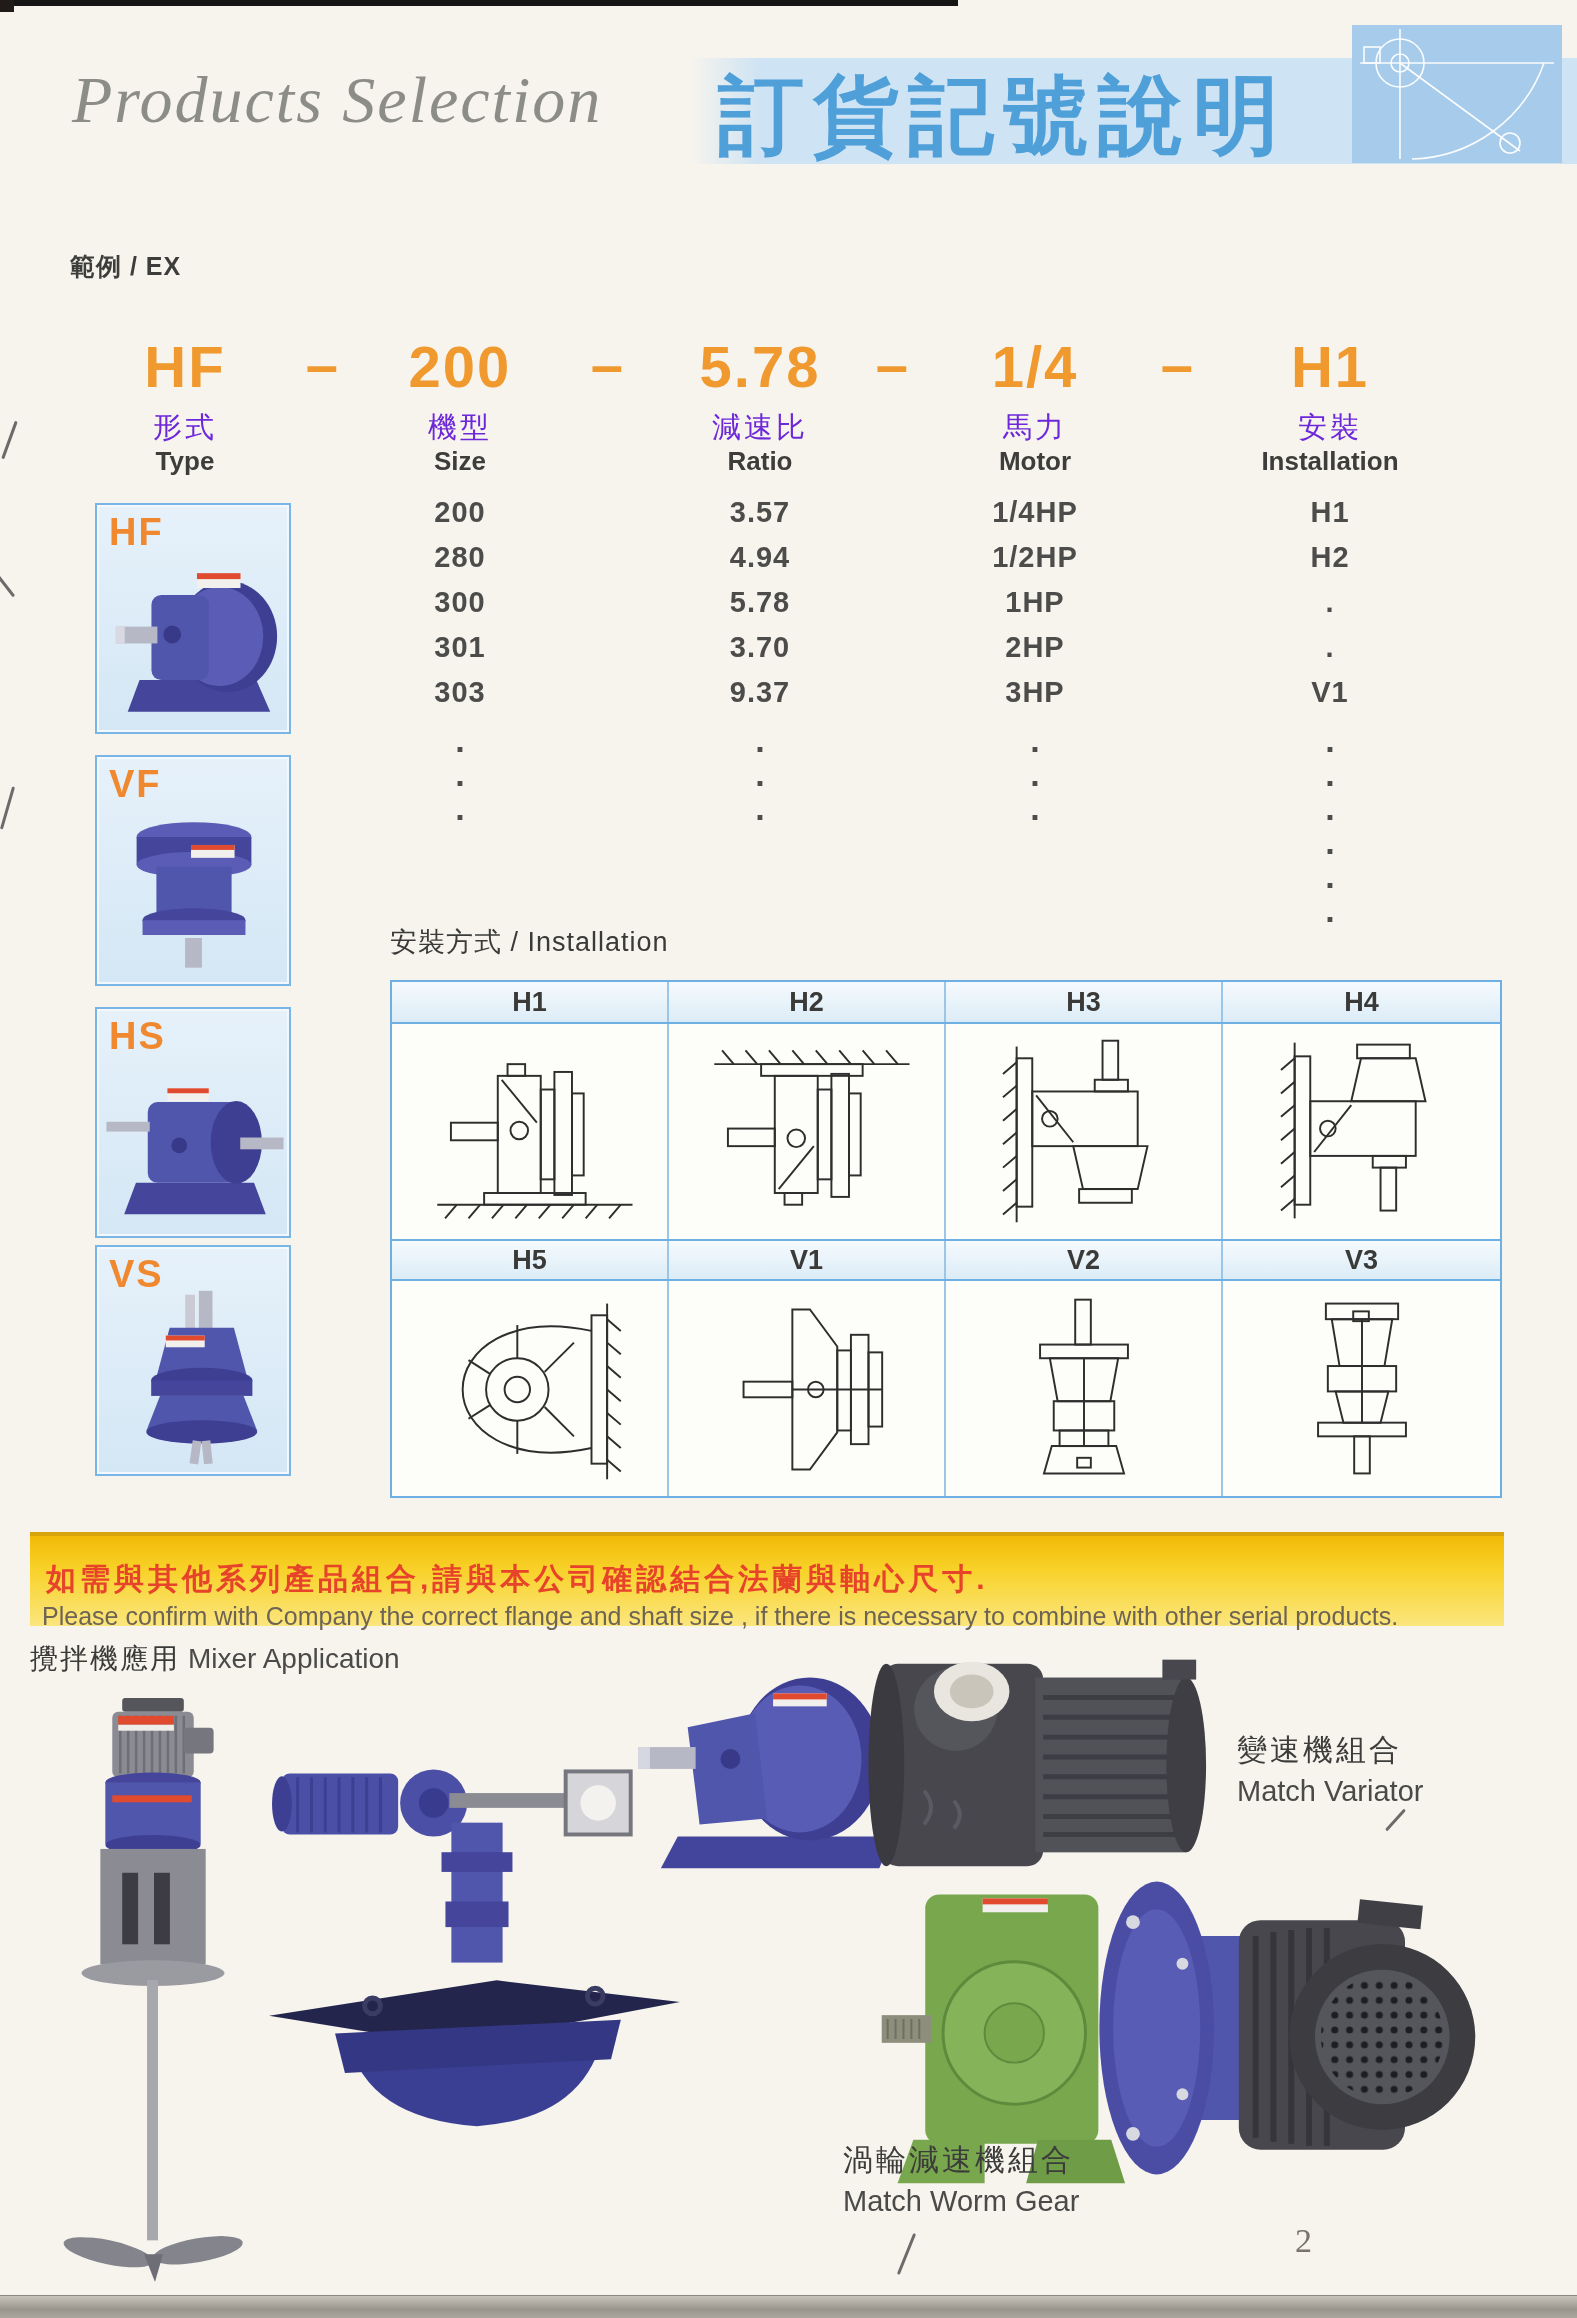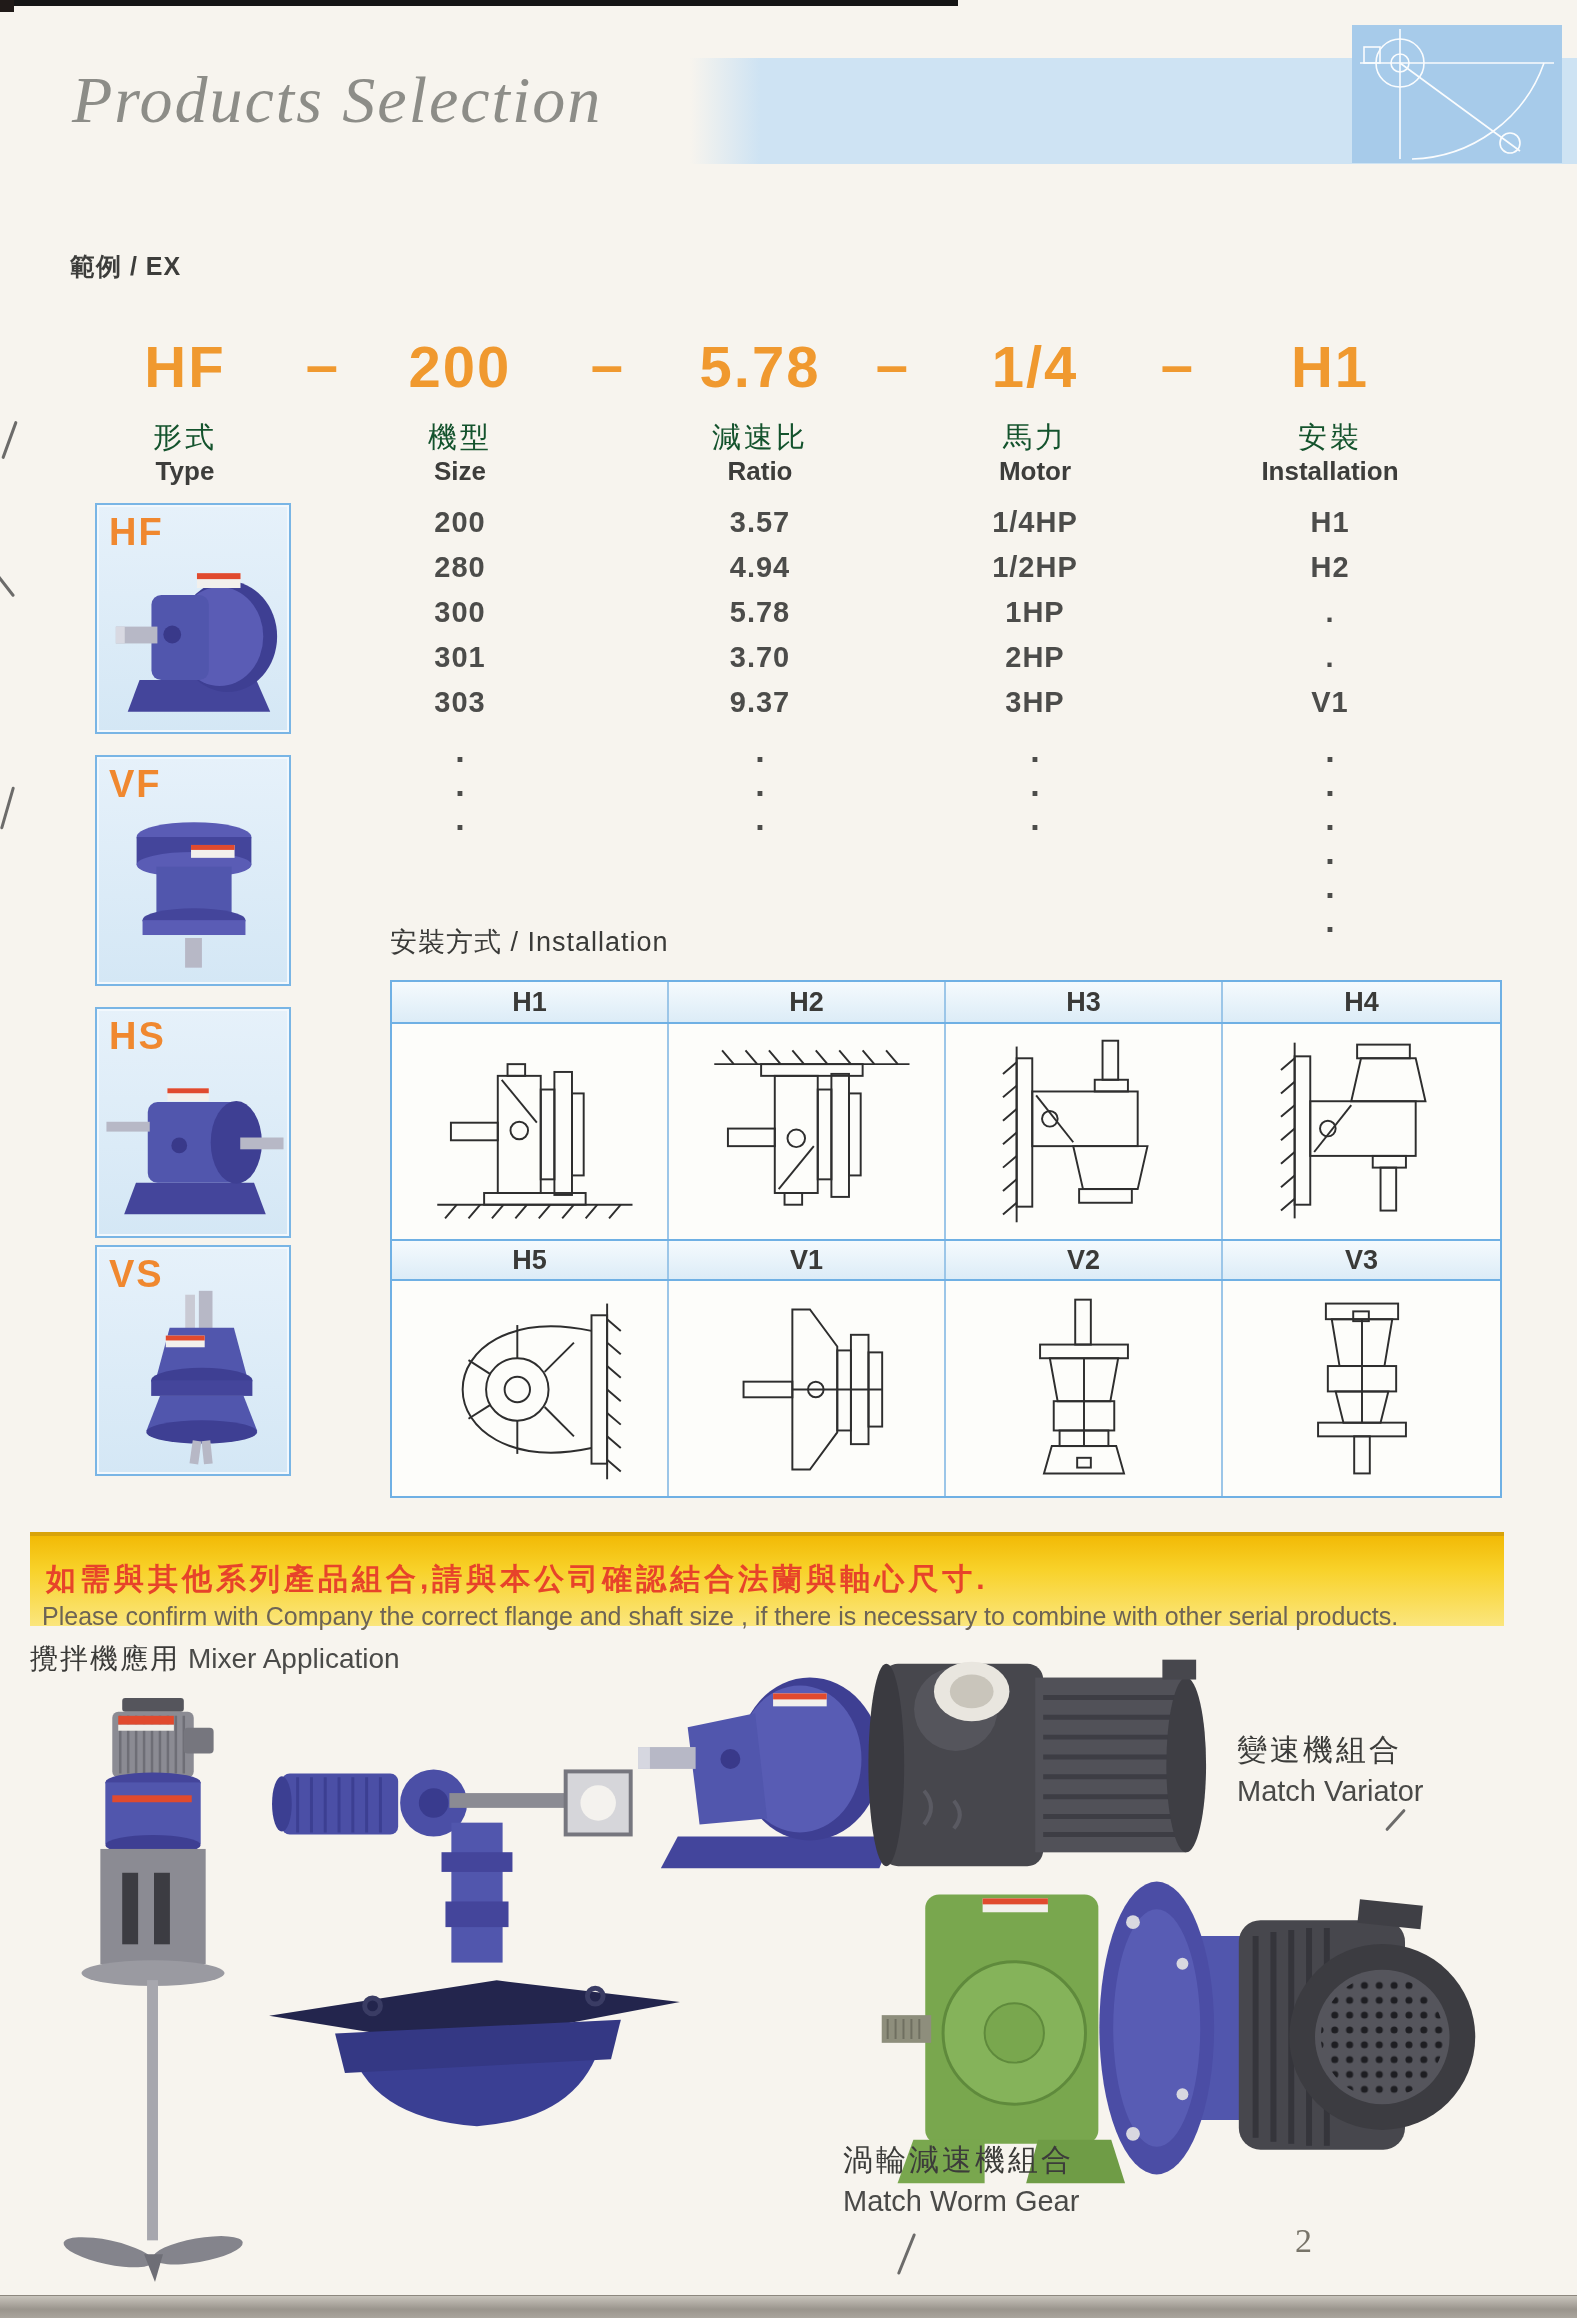--- a/index.html
+++ b/index.html
@@ -27,21 +27,21 @@
     font-size:86px; font-weight:700; color:#4f9fd9; letter-spacing:9px; white-space:nowrap;
     font-family:"Liberation Sans", sans-serif;
   }
   .example-label {
     position:absolute; left:70px; top:250px;
     font-size:25px; font-weight:700; color:#3d3d3b; letter-spacing:1px;
   }
   
   .sel-col { position:absolute; top:328px; text-align:center; }
   .sel-col .code { height:80px; line-height:78px; font-size:58px; font-weight:700; color:#f0992f; letter-spacing:2px; }
-  .sel-col .hdr-zh { margin-top:10px; height:38px; line-height:38px; font-size:29px; color:#14532d; letter-spacing:3px; }
+  .sel-col .hdr-zh { height:38px; line-height:38px; font-size:29px; color:#6d28d9; letter-spacing:3px; }
   .sel-col .hdr-en { height:34px; line-height:30px; font-size:26px; font-weight:700; color:#3d3d3b; }
   .sel-col .vals { margin-top:10px; }
   .sel-col .val { height:45px; line-height:45px; font-size:29px; font-weight:700; color:#4c4c4a; letter-spacing:1px; }
   .sel-col .dots { margin-top:12px; }
   .sel-col .dot { height:34px; line-height:26px; font-size:34px; font-weight:700; color:#4c4c4a; }
   .col-type    { left:60px;  width:250px; }
   .col-size    { left:330px; width:260px; }
   .col-ratio   { left:618px; width:284px; }
   .col-motor   { left:902px; width:266px; }
   .col-install { left:1188px; width:284px; }
@@ -143,20 +143,21 @@
         <line x1="8" y1="38" x2="202" y2="38"></line>
         <line x1="48" y1="4" x2="48" y2="134"></line>
         <path d="M48 38 L168 126"></path>
         <circle cx="158" cy="118" r="10"></circle>
         <path d="M192 38 A144 144 0 0 1 60 134"></path>
         <rect x="12" y="22" width="16" height="16"></rect>
       </g>
     </svg>
   </div>
   <div class="title-en">Products Selection</div>
+  <div class="title-zh">訂貨記號說明</div>
   <div class="example-label">範例 / EX</div>
 
   <div class="sel-col col-type">
     <div class="code">HF</div>
     <div class="hdr-zh">形式</div>
     <div class="hdr-en">Type</div>
   </div>
 
   <div class="sel-col col-size">
     <div class="code">200</div>

